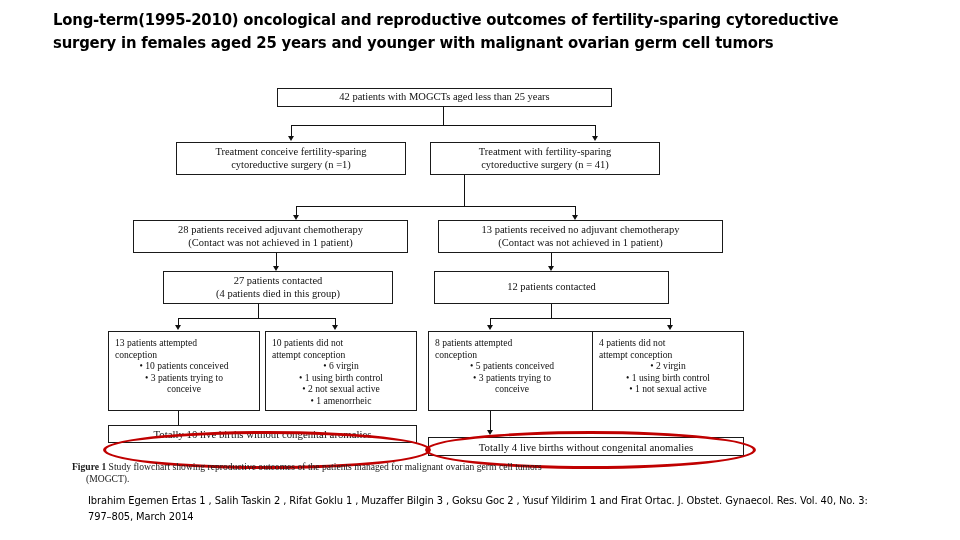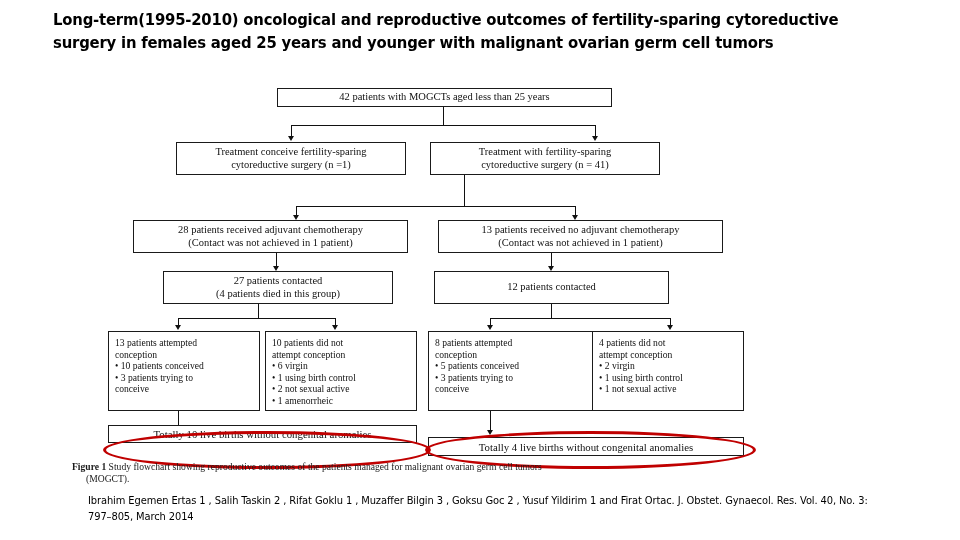--- a/index.html
+++ b/index.html
@@ -30,21 +30,21 @@
   }
   .box .ln{display:block;}
   .box.center{
     text-align:center;font-size:10.5px;line-height:12.6px;
     display:flex;flex-direction:column;align-items:center;justify-content:center;
   }
   .box.detail{
     text-align:left;font-size:9.6px;line-height:11.6px;
     padding:5px 6px 4px 6px;
   }
-  .box.detail .bul{display:block;white-space:nowrap;}
+  .box.detail .bul{display:block;white-space:nowrap;text-align:center;}
   .box.result{
     text-align:center;font-size:10.8px;line-height:12px;
     display:flex;align-items:center;justify-content:center;
   }
 
   
   .vline{position:absolute;background:#111;width:1.2px;}
   .hline{position:absolute;background:#111;height:1.2px;}
   .arw{position:absolute;width:0;height:0;
        border-left:3.6px solid transparent;border-right:3.6px solid transparent;

